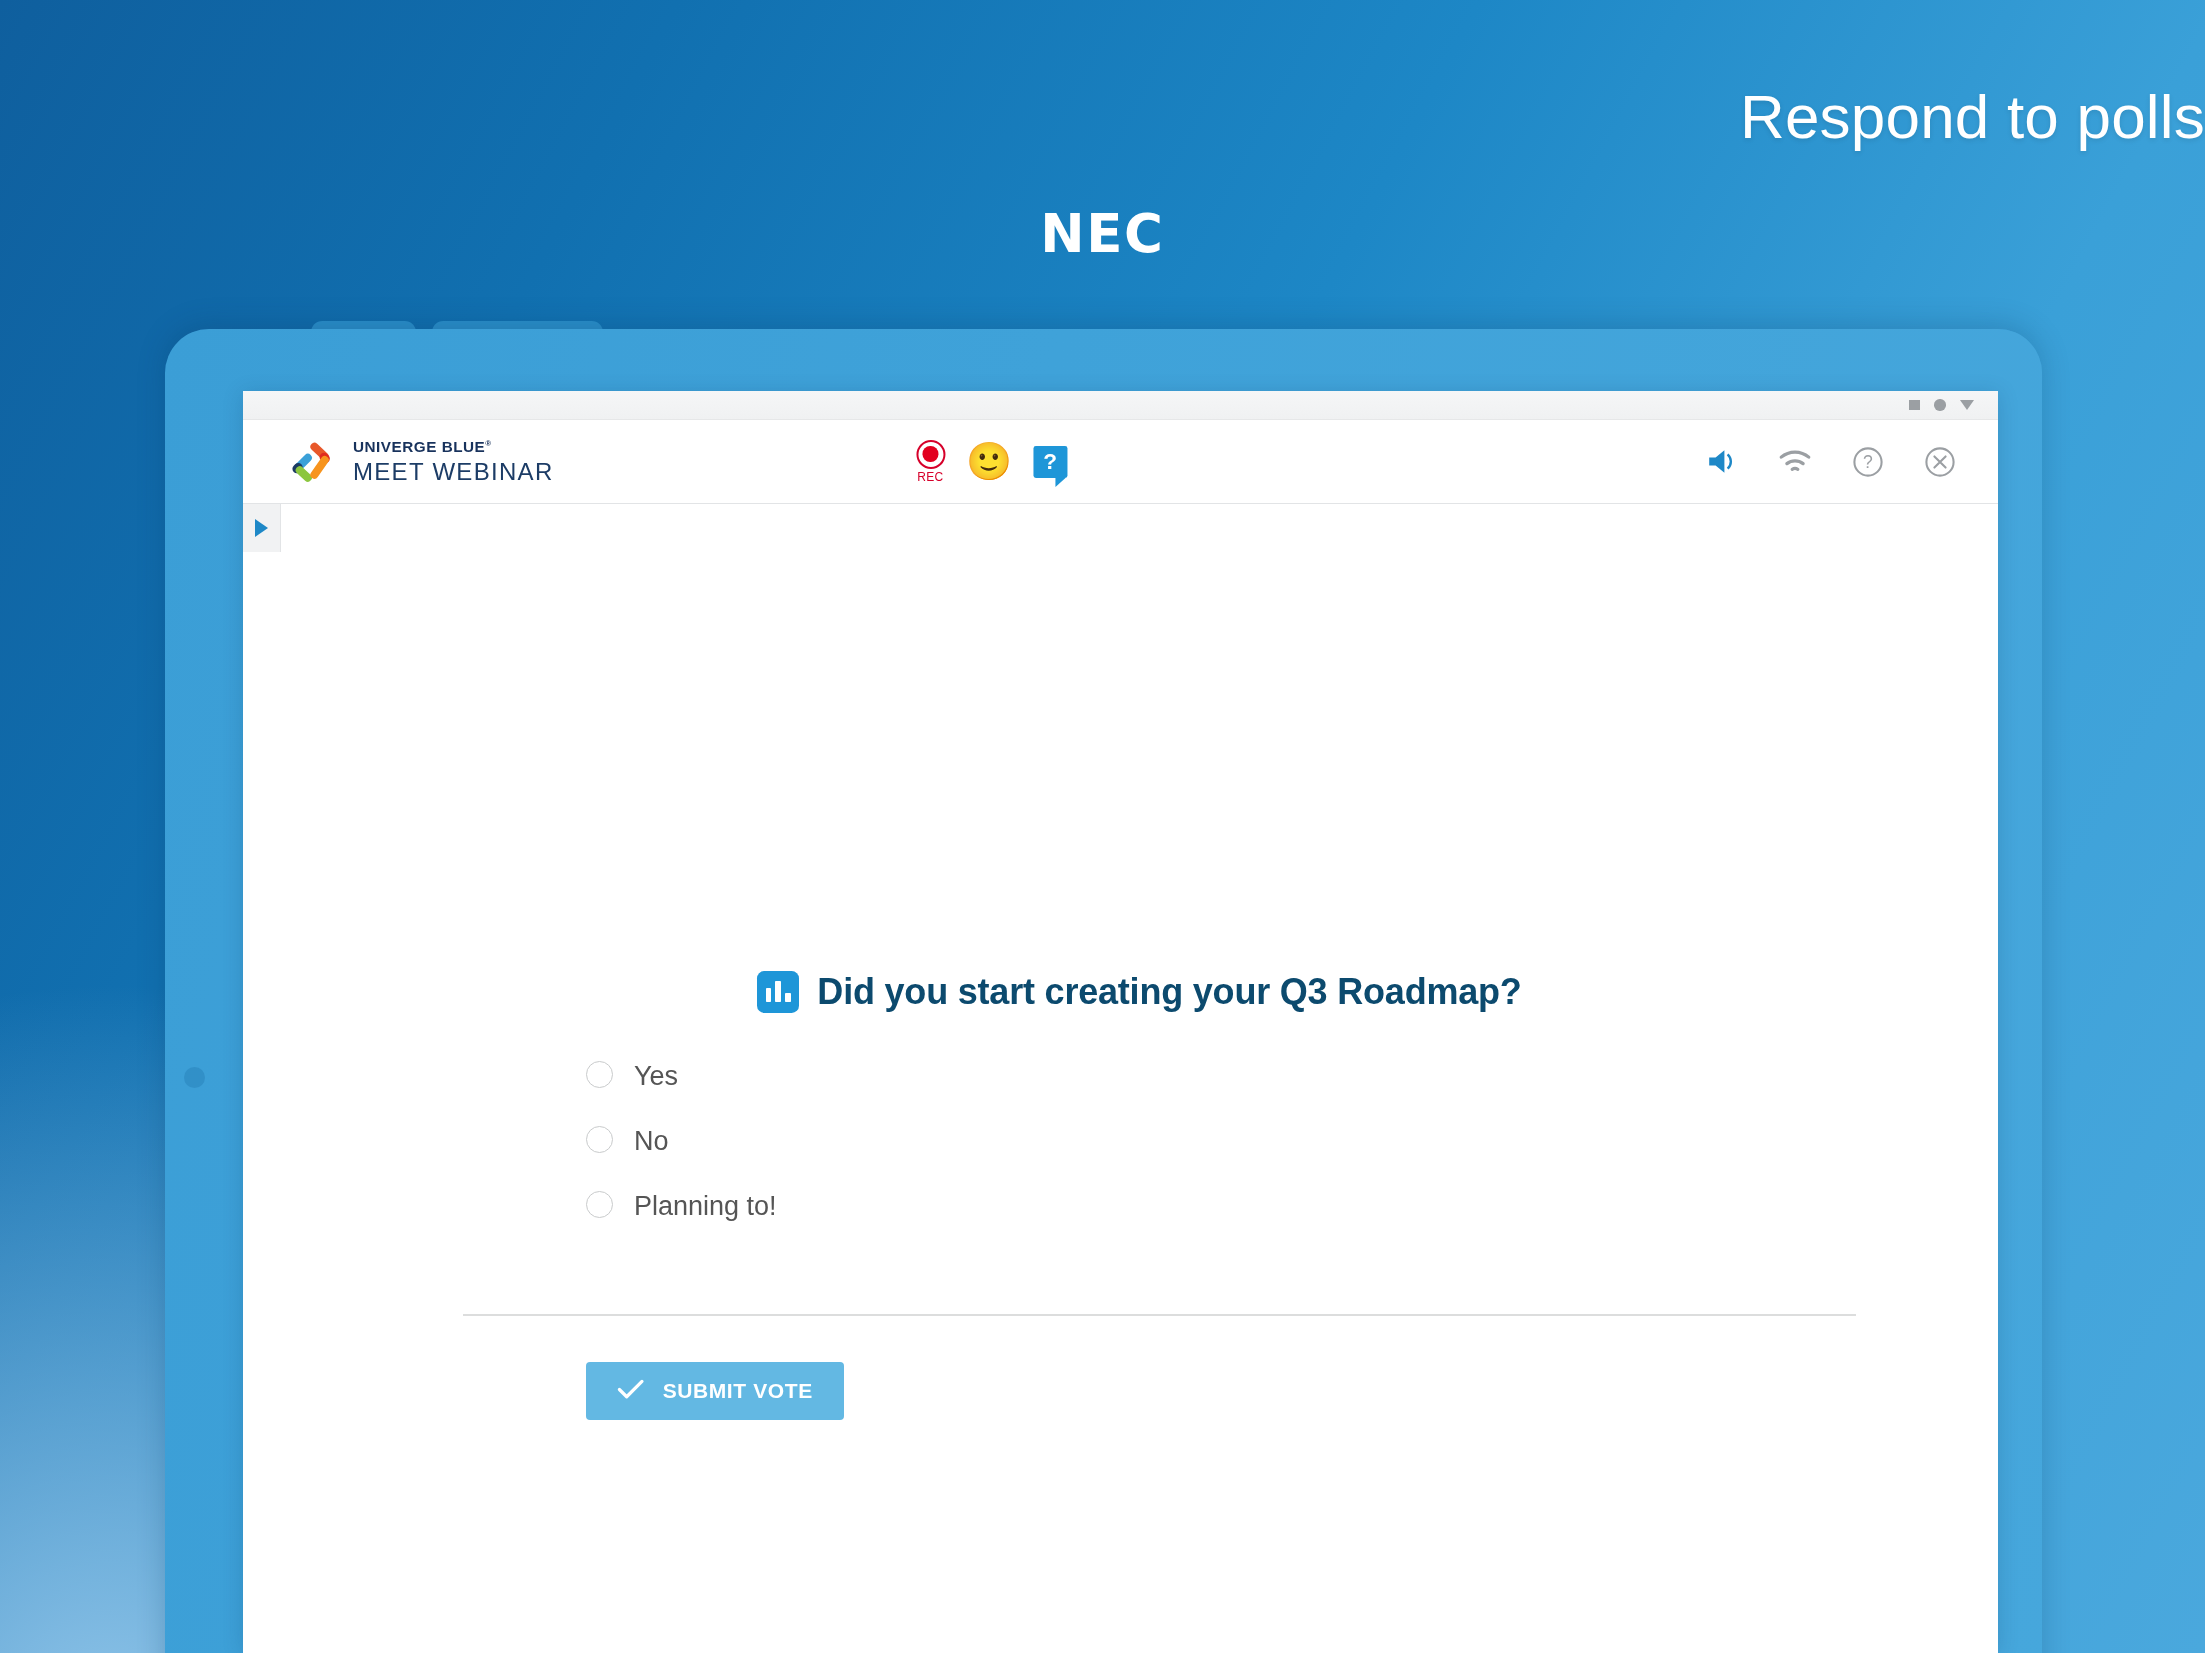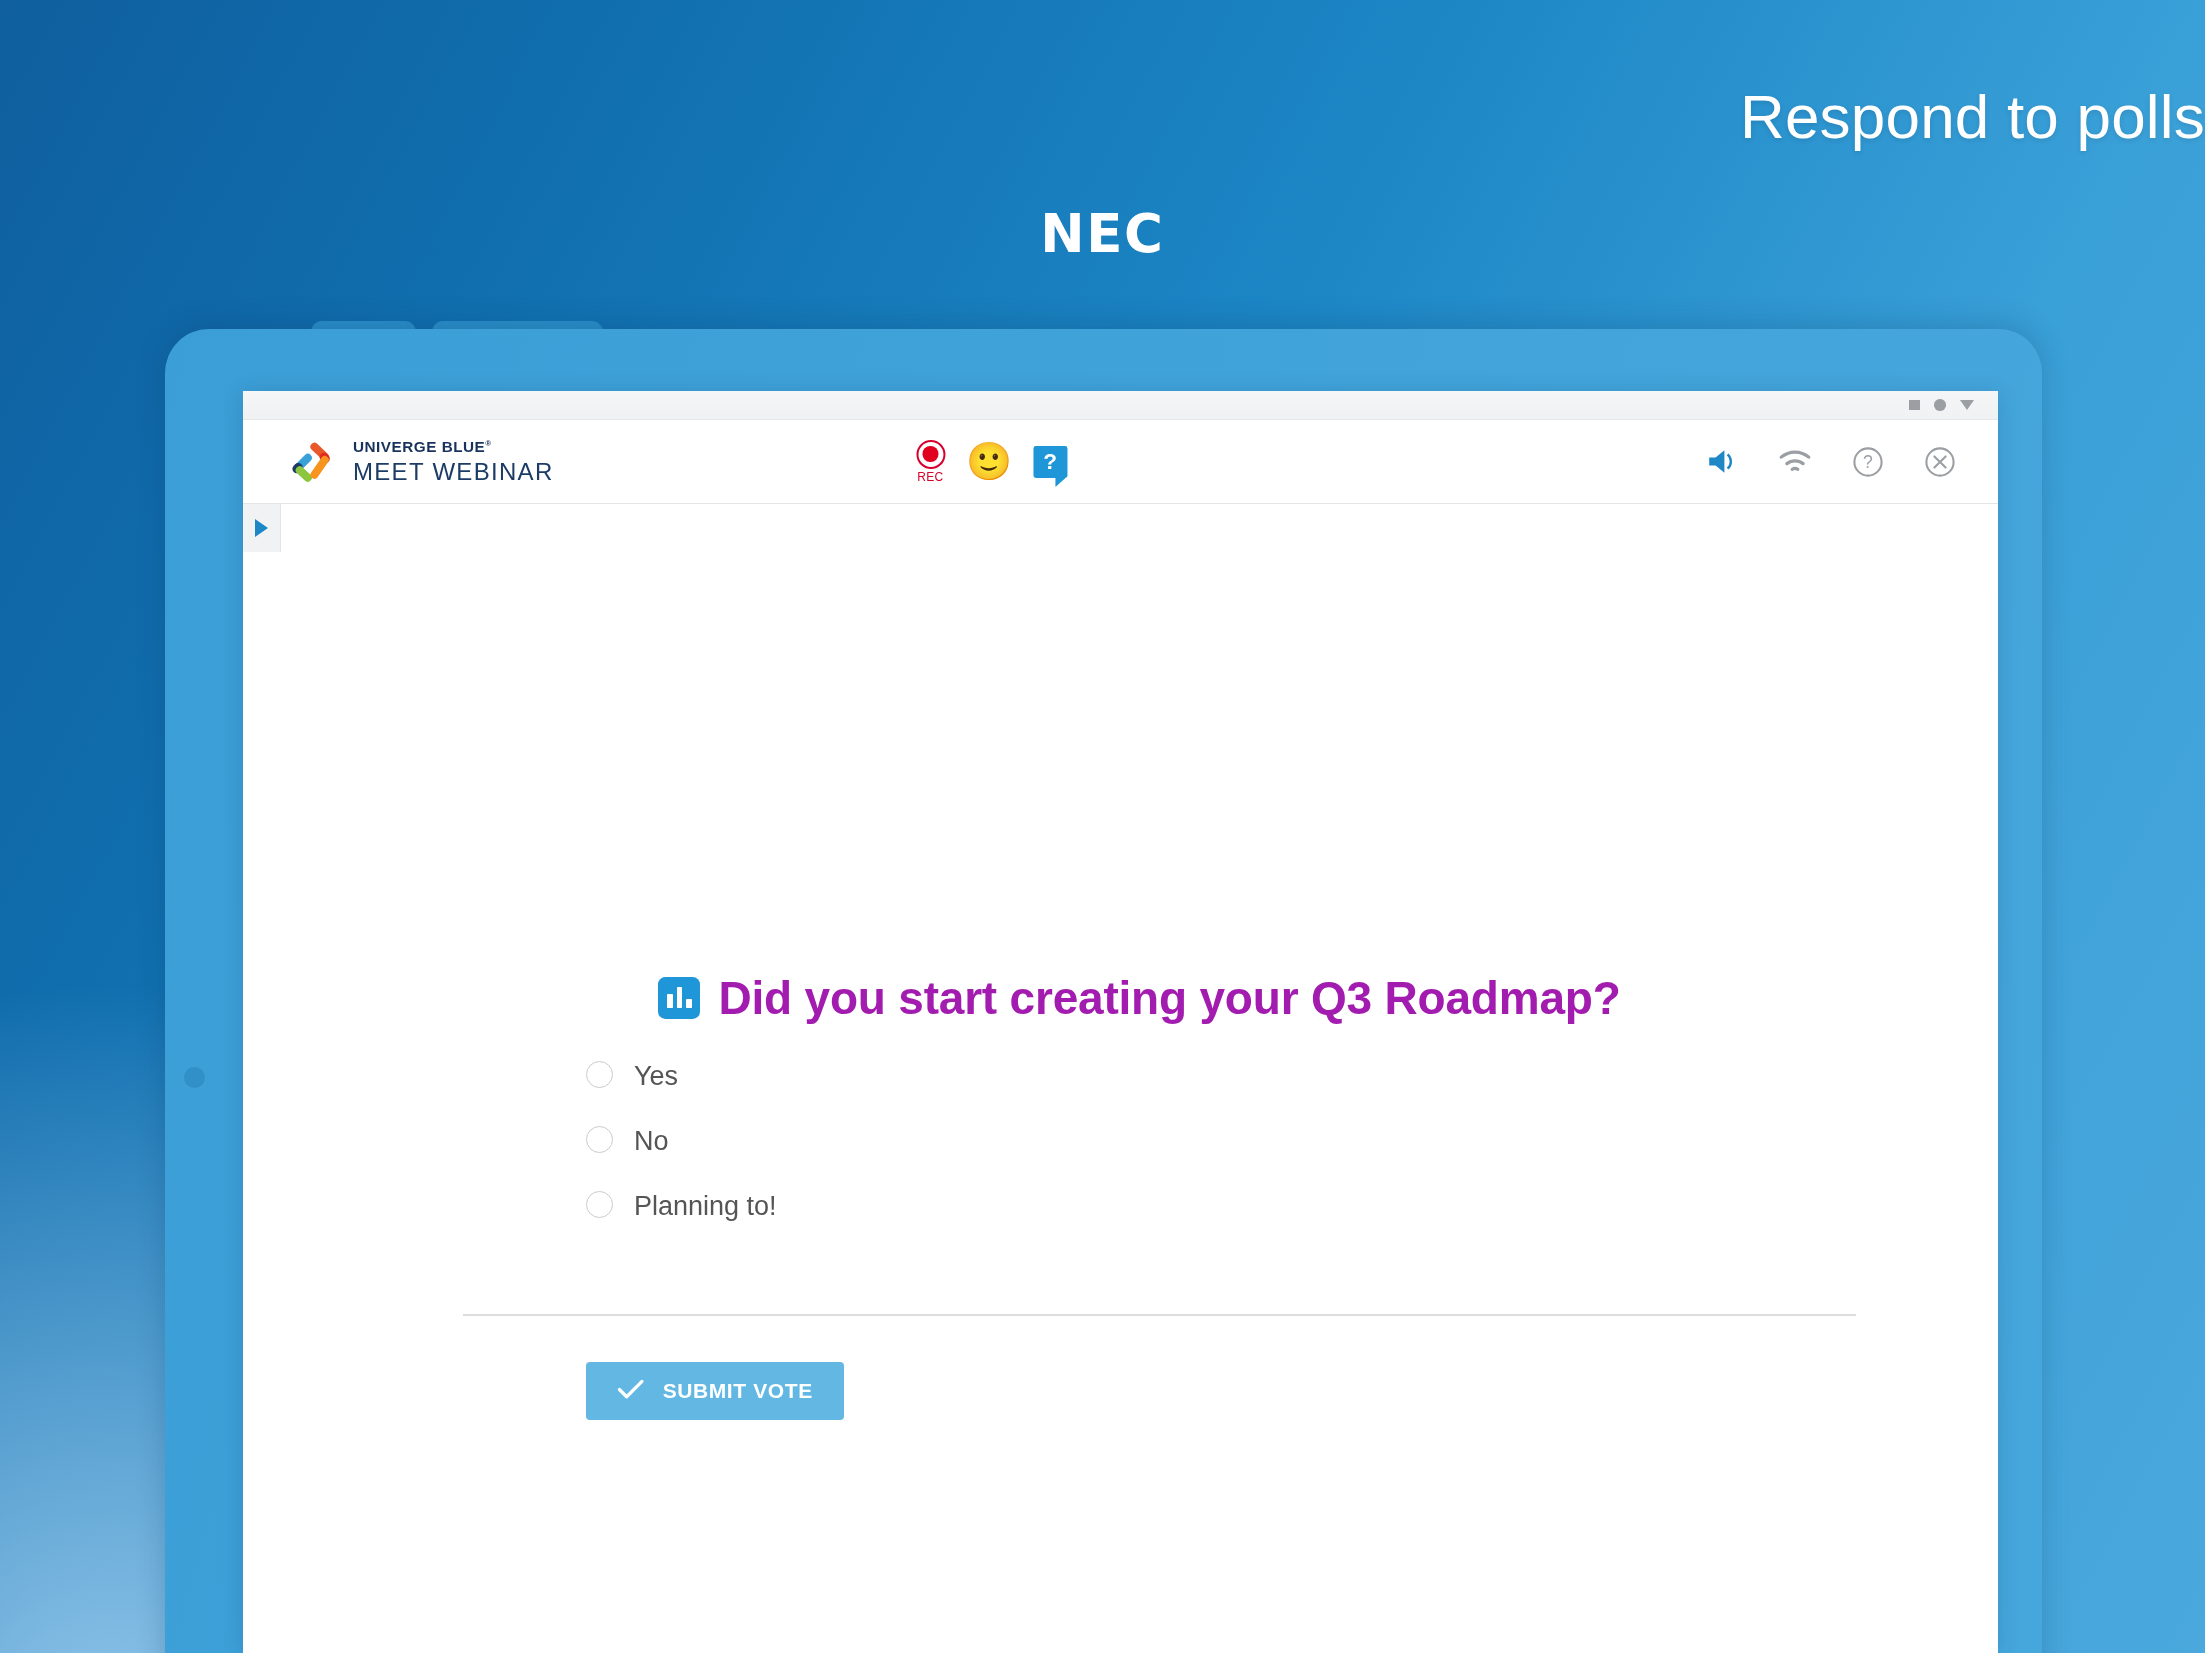--- a/index.html
+++ b/index.html
@@ -192,21 +192,21 @@
     background: #1e96d8;
     border-radius: 7.3px;
     display: flex; align-items: flex-end; justify-content: center;
     gap: 4px; padding-bottom: 11.3px;
   }
   .poll-icon i { display: block; width: 5.7px; background: #ffffff; border-radius: 0.8px; }
   .pb1 { height: 13.7px; }
   .pb2 { height: 21px; }
   .pb3 { height: 9px; }
   .poll-title {
-    font-size: 46px; font-weight: 700; color: #a21caf;
+    font-size: 36px; font-weight: 700; color: #0c4a6e;
     letter-spacing: -0.2px;
     font-family: "Liberation Sans", sans-serif;
   }
 
   .options { position: absolute; left: 305px; top: 557px; }
   .option-row {
     display: flex; align-items: flex-start; gap: 21px;
     height: 65px;
   }
   .radio {

